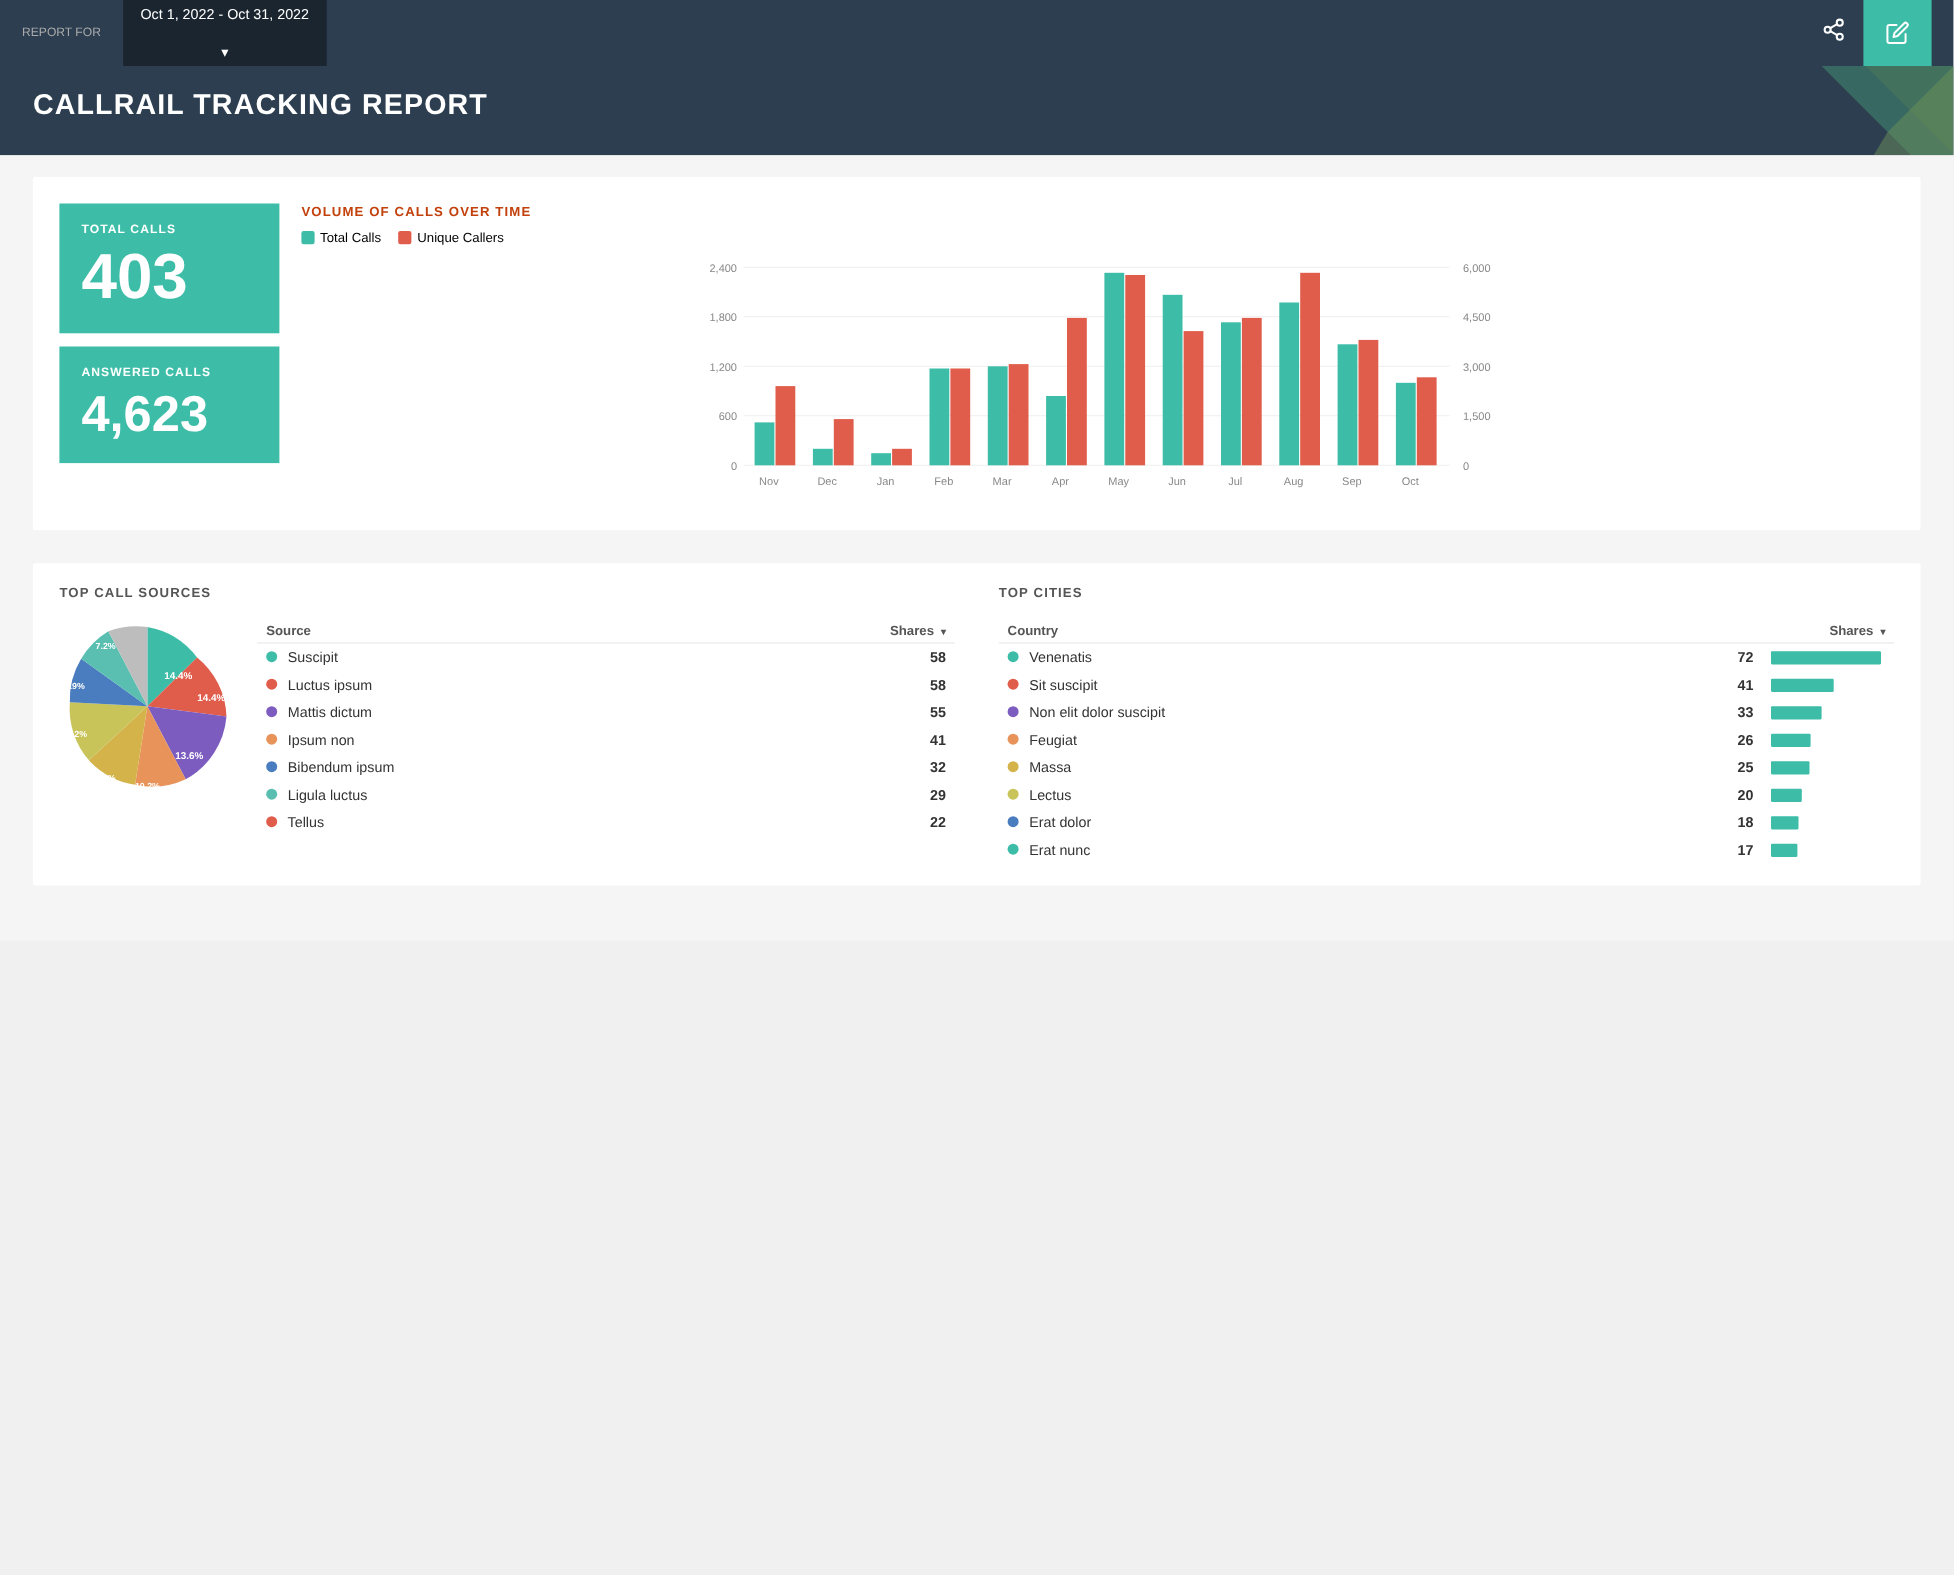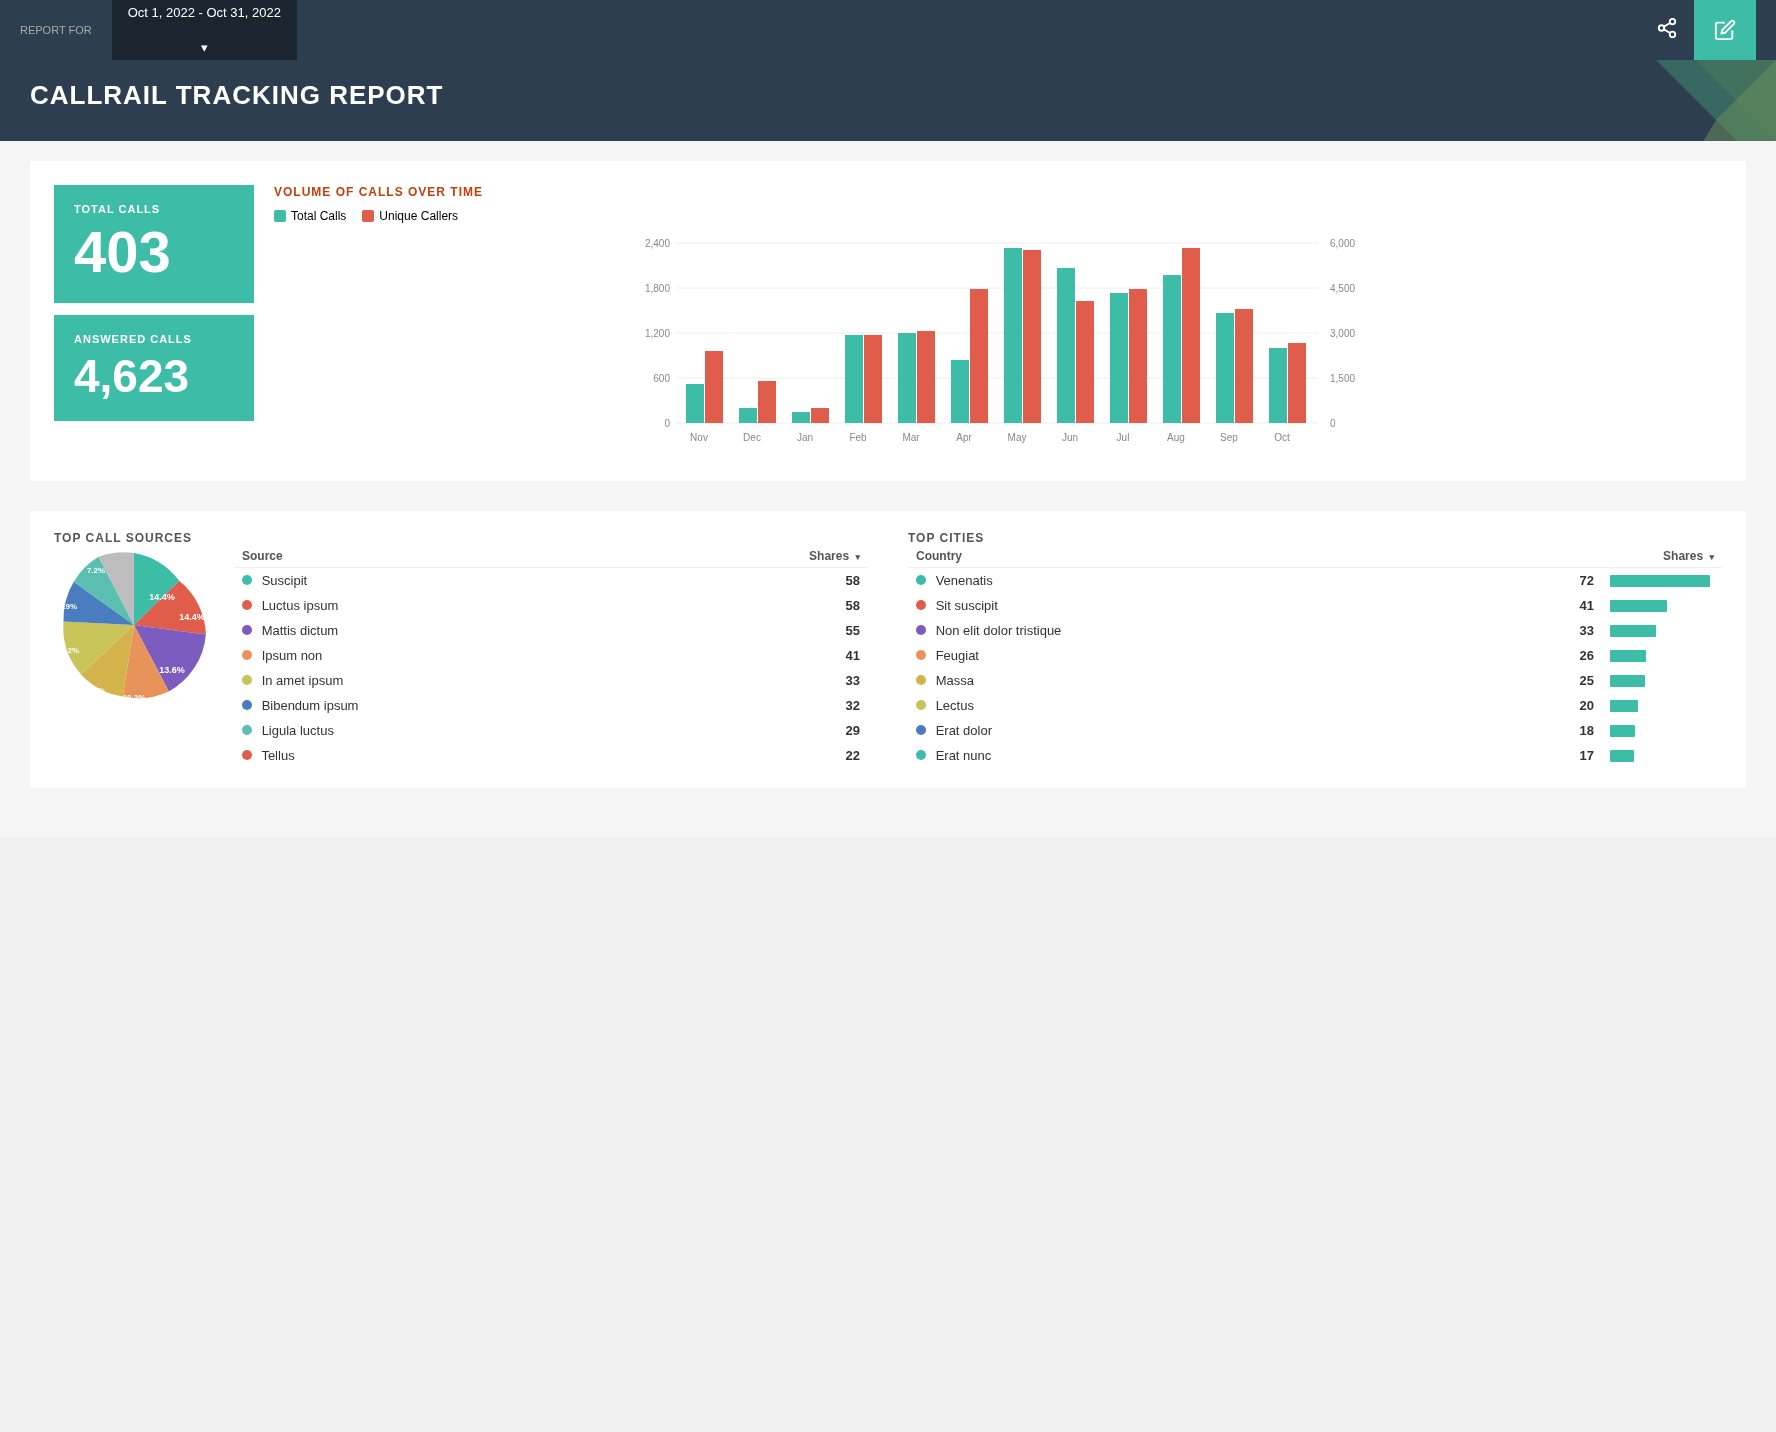--- a/index.html
+++ b/index.html
@@ -176,20 +176,21 @@
       padding: 20px 24px;
     }
     .attribution-col {
       flex: 1;
     }
     .attribution-col-title {
       font-size: 12px;
       font-weight: bold;
       text-transform: uppercase;
       color: #555;
+      margin-bottom: 16px;
       letter-spacing: 1px;
     }
 
     
     .pie-source-row {
       display: flex;
       gap: 20px;
       align-items: flex-start;
     }
     .pie-container {
@@ -473,27 +474,20 @@
   </tr>
                   <tr>
     <td>
       <span class="source-dot" style="background:#e8935a;"></span>
       <span>Ipsum non</span>
     </td>
     <td class="right" style="font-weight:bold;">41</td>
   </tr>
                   <tr>
     <td>
-      <span class="source-dot" style="background:#c8c45a;"></span>
-      <span>In amet ipsum</span>
-    </td>
-    <td class="right" style="font-weight:bold;">33</td>
-  </tr>
-                  <tr>
-    <td>
       <span class="source-dot" style="background:#4a7dbf;"></span>
       <span>Bibendum ipsum</span>
     </td>
     <td class="right" style="font-weight:bold;">32</td>
   </tr>
                   <tr>
     <td>
       <span class="source-dot" style="background:#5abfb0;"></span>
       <span>Ligula luctus</span>
     </td>
@@ -543,21 +537,21 @@
       <span>Sit suscipit</span>
     </td>
     <td style="font-weight:bold;text-align:right;white-space:nowrap;padding-right:8px;">41</td>
     <td style="width:120px;">
       <div class="bar-mini" style="width:57px;"></div>
     </td>
   </tr>
               <tr>
     <td>
       <span class="source-dot" style="background:#7c5cbf;"></span>
-      <span>Non elit dolor tristique</span>
+      <span>Non elit dolor suscipit</span>
     </td>
     <td style="font-weight:bold;text-align:right;white-space:nowrap;padding-right:8px;">33</td>
     <td style="width:120px;">
       <div class="bar-mini" style="width:46px;"></div>
     </td>
   </tr>
               <tr>
     <td>
       <span class="source-dot" style="background:#e8935a;"></span>
       <span>Feugiat</span>

